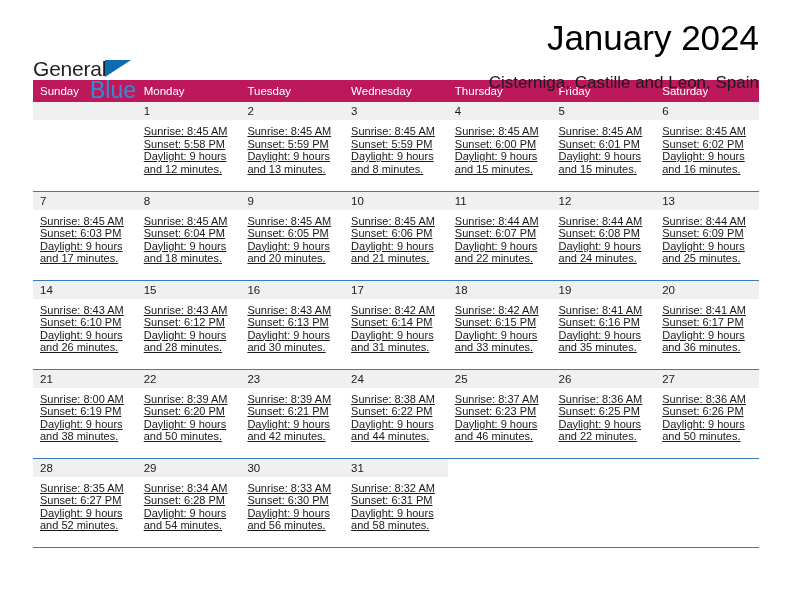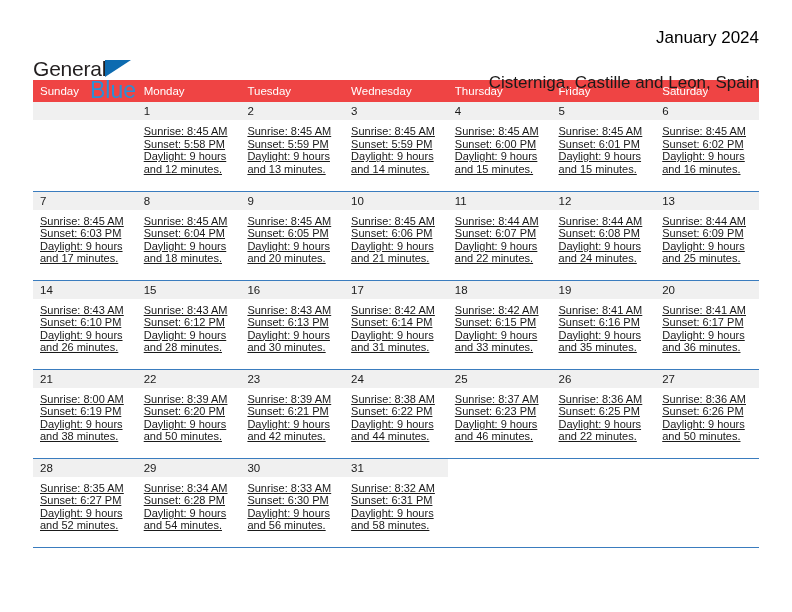--- a/index.html
+++ b/index.html
@@ -63,21 +63,21 @@
     color: #2b8fd4;
     line-height: 22px;
     padding-left: 57px;
     margin-top: -2px;
   }
 
   .title-block {
     text-align: right;
   }
   .cal-title {
-    font-size: 17px;
+    font-size: 35px;
     color: #000000;
     line-height: 32px;
     font-weight: normal;
     margin: 0;
   }
   .cal-subtitle {
     font-size: 17px;
     color: #1a1a1a;
     line-height: 20px;
     margin: 19px 0 0 0;
@@ -88,21 +88,21 @@
   
   .calendar {
     width: 726px;
     border-collapse: collapse;
     table-layout: fixed;
     margin-top: 10px;
   }
   .calendar col { width: 103.71px; }
 
   thead th {
-    background: #ef4444;
+    background: #be185d;
     color: #ffffff;
     font-size: 11.5px;
     font-weight: normal;
     text-align: left;
     padding: 5px 0 5px 7px;
     height: 19px;
     box-sizing: border-box;
     border: none;
   }
 
@@ -216,21 +216,21 @@
               </div>
             </div>
           </td>
           <td class="day-cell">
             <div class="cell-inner">
               <span class="daynum">3</span>
               <div class="details">
                 <div>Sunrise: 8:45 AM</div>
                 <div>Sunset: 5:59 PM</div>
                 <div>Daylight: 9 hours</div>
-                <div>and 14 minutes.</div>
+                <div>and 8 minutes.</div>
               </div>
             </div>
           </td>
           <td class="day-cell">
             <div class="cell-inner">
               <span class="daynum">4</span>
               <div class="details">
                 <div>Sunrise: 8:45 AM</div>
                 <div>Sunset: 6:00 PM</div>
                 <div>Daylight: 9 hours</div>

